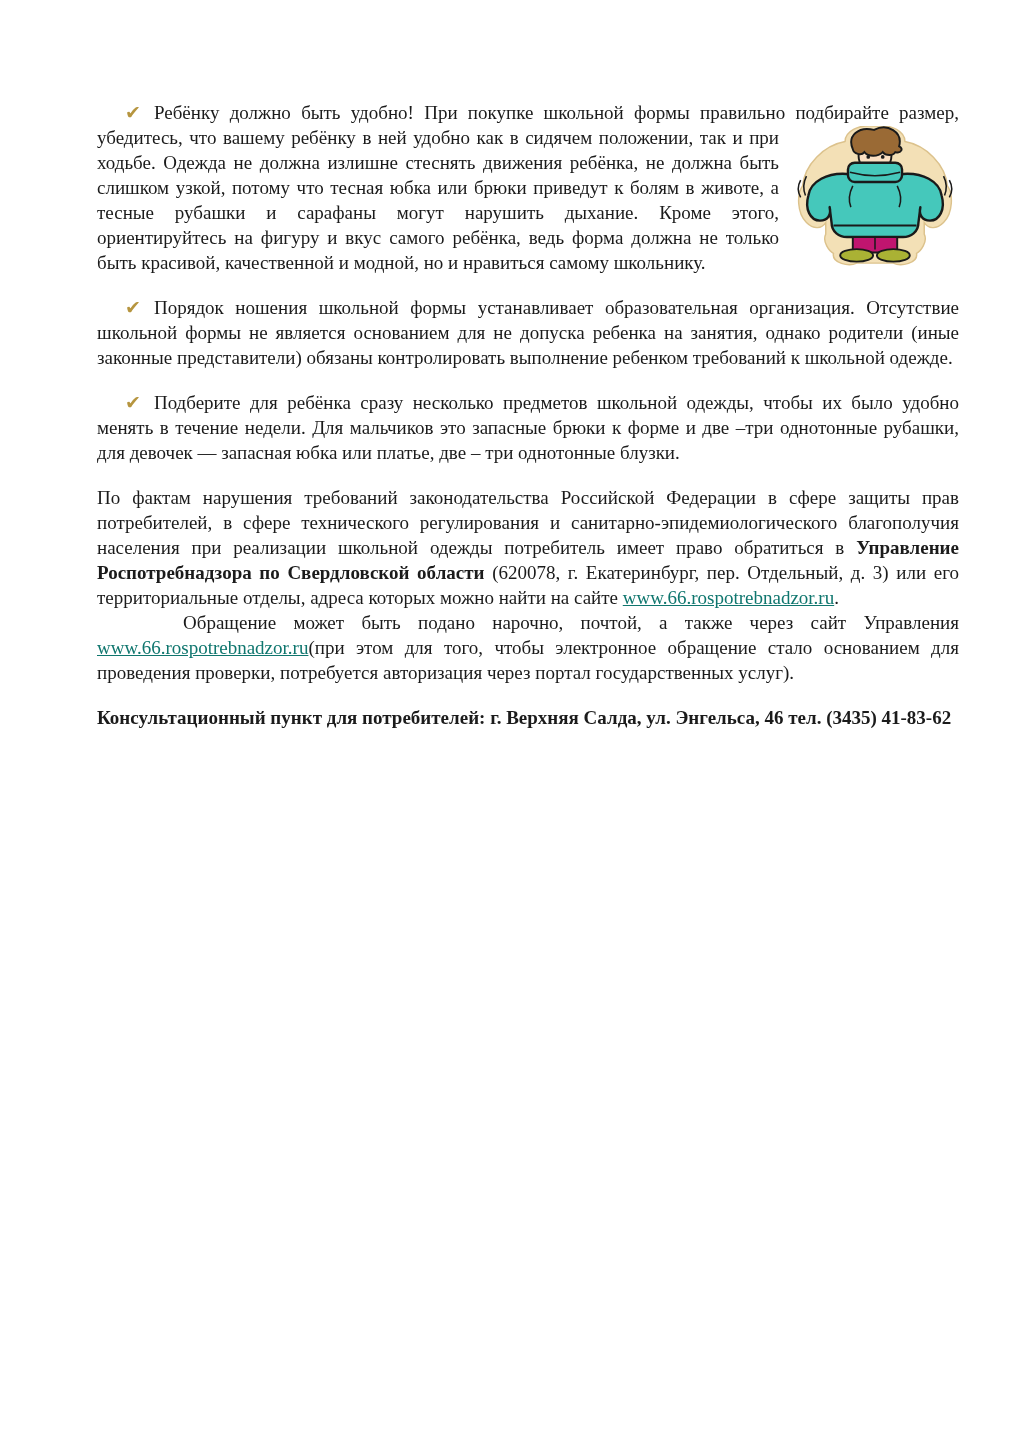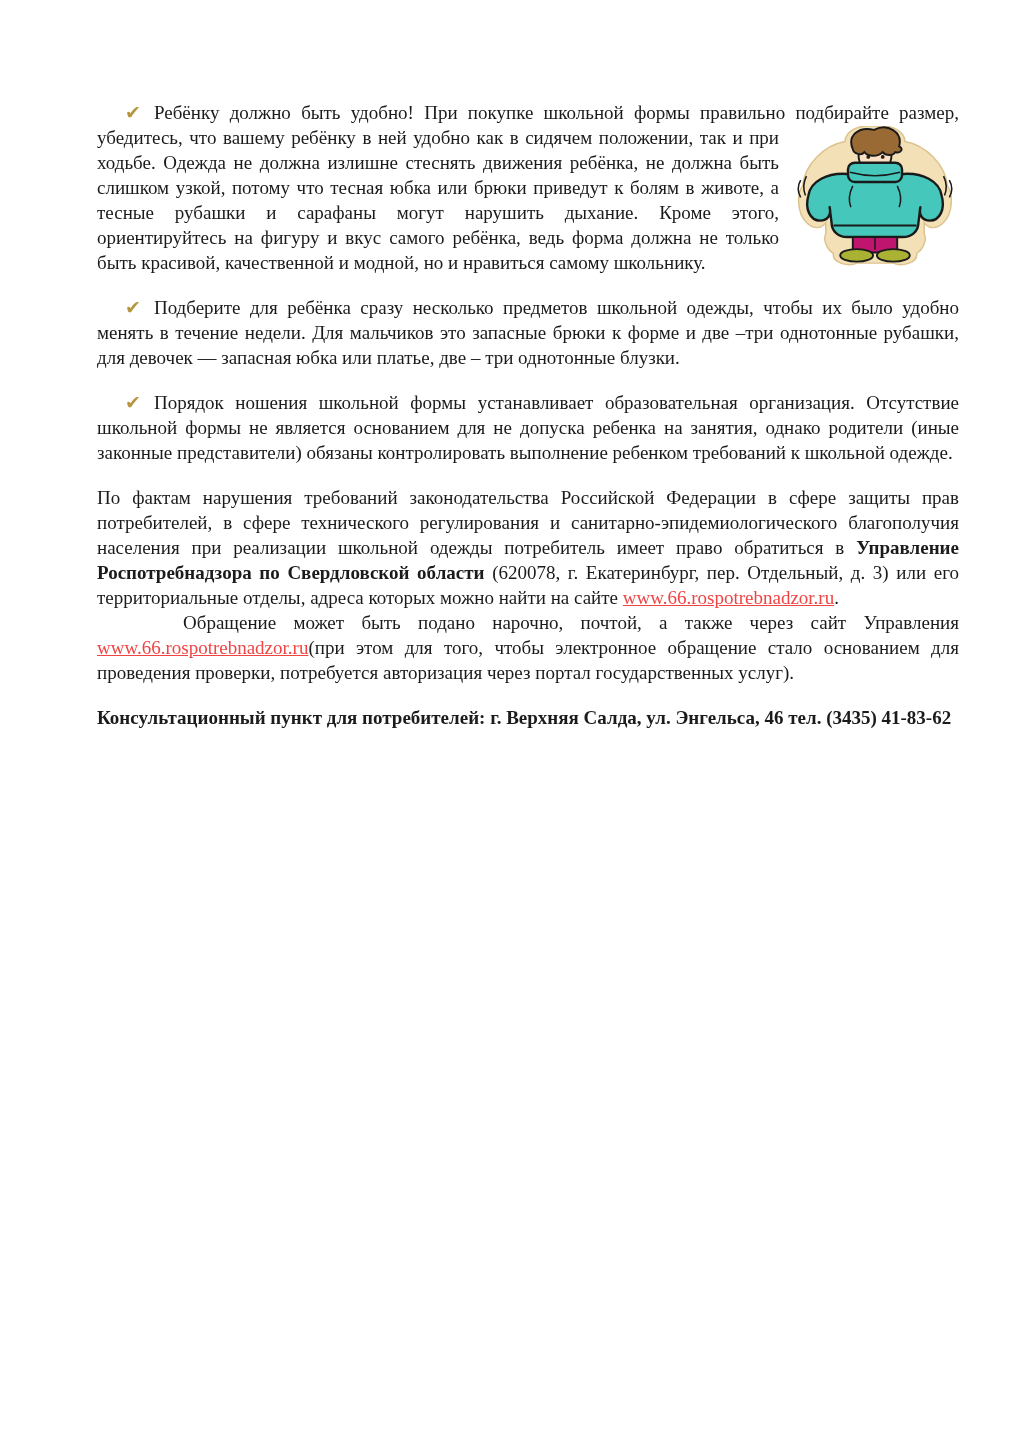--- a/index.html
+++ b/index.html
@@ -36,21 +36,21 @@
     clear: right;
     width: 168px;
     height: 140px;
     margin: 1px 0 4px 12px;
   }
   .img-float svg { display: block; width: 100%; height: 100%; }
   .no-gap { margin-bottom: 0; }
   .appeal-indent { text-indent: 86px; margin: 0 0 20px 0; }
   .bold-seg { font-weight: bold; }
   .doc-link {
-    color: #ef4444;
+    color: #0f766e;
     text-decoration: underline;
     cursor: pointer;
   }
   .footer-bold { font-weight: bold; margin: 5px 0 0 0; }
 </style>
 </head>
 <body>
 
 <div class="page">
   <div class="content">
@@ -90,25 +90,25 @@
           <path d="M8,56 q-5,9 0,18" fill="none" stroke="#1a1a1a" stroke-width="1.6"></path>
           <path d="M14,52 q-5,10 -1,20" fill="none" stroke="#1a1a1a" stroke-width="1.6"></path>
           <path d="M162,56 q5,9 0,18" fill="none" stroke="#1a1a1a" stroke-width="1.6"></path>
           <path d="M156,52 q5,10 1,20" fill="none" stroke="#1a1a1a" stroke-width="1.6"></path>
         </svg>
       </span>
       <span class="checkmark">✔</span><span>Ребёнку должно быть удобно! При покупке школьной формы правильно подбирайте размер, убедитесь, что вашему ребёнку в ней удобно как в сидячем положении, так и при ходьбе. Одежда не должна излишне стеснять движения ребёнка, не должна быть слишком узкой, потому что тесная юбка или брюки приведут к болям в животе, а тесные рубашки и сарафаны могут нарушить дыхание.  Кроме этого, ориентируйтесь на фигуру и вкус самого ребёнка, ведь форма должна не только быть красивой, качественной и модной, но и нравиться самому школьнику.</span>
     </p>
 
     <p class="para check-indent">
-      <span class="checkmark">✔</span><span>Подберите для ребёнка сразу несколько предметов школьной одежды, чтобы их было удобно менять в течение недели. Для мальчиков это запасные брюки к форме и две –три однотонные рубашки, для девочек — запасная юбка или платье, две – три однотонные блузки.</span>
+      <span class="checkmark">✔</span><span>Порядок ношения школьной формы устанавливает образовательная организация. Отсутствие школьной формы не является основанием для не допуска ребенка на занятия, однако родители (иные законные представители) обязаны контролировать выполнение ребенком требований к школьной одежде.</span>
     </p>
 
     <p class="para check-indent">
-      <span class="checkmark">✔</span><span>Порядок ношения школьной формы устанавливает образовательная организация. Отсутствие школьной формы не является основанием для не допуска ребенка на занятия, однако родители (иные законные представители) обязаны контролировать выполнение ребенком требований к школьной одежде.</span>
+      <span class="checkmark">✔</span><span>Подберите для ребёнка сразу несколько предметов школьной одежды, чтобы их было удобно менять в течение недели. Для мальчиков это запасные брюки к форме и две –три однотонные рубашки, для девочек — запасная юбка или платье, две – три однотонные блузки.</span>
     </p>
 
     <p class="para no-gap">
       <span>По фактам нарушения требований законодательства Российской Федерации в сфере защиты прав потребителей, в сфере технического регулирования и санитарно-эпидемиологического благополучия населения при реализации школьной одежды потребитель имеет право обратиться в </span><span class="bold-seg">Управление Роспотребнадзора по Свердловской области</span><span> (620078, г. Екатеринбург, пер. Отдельный, д. 3) или его территориальные отделы, адреса которых можно найти на сайте </span><a class="doc-link">www.66.rospotrebnadzor.ru</a><span>.</span>
     </p>
 
     <p class="appeal-indent">
       <span>Обращение может быть подано нарочно, почтой, а также через сайт Управления </span><a class="doc-link">www.66.rospotrebnadzor.ru</a><span>(при этом для того, чтобы электронное обращение стало основанием для проведения проверки, потребуется авторизация через портал государственных услуг).</span>
     </p>
 

